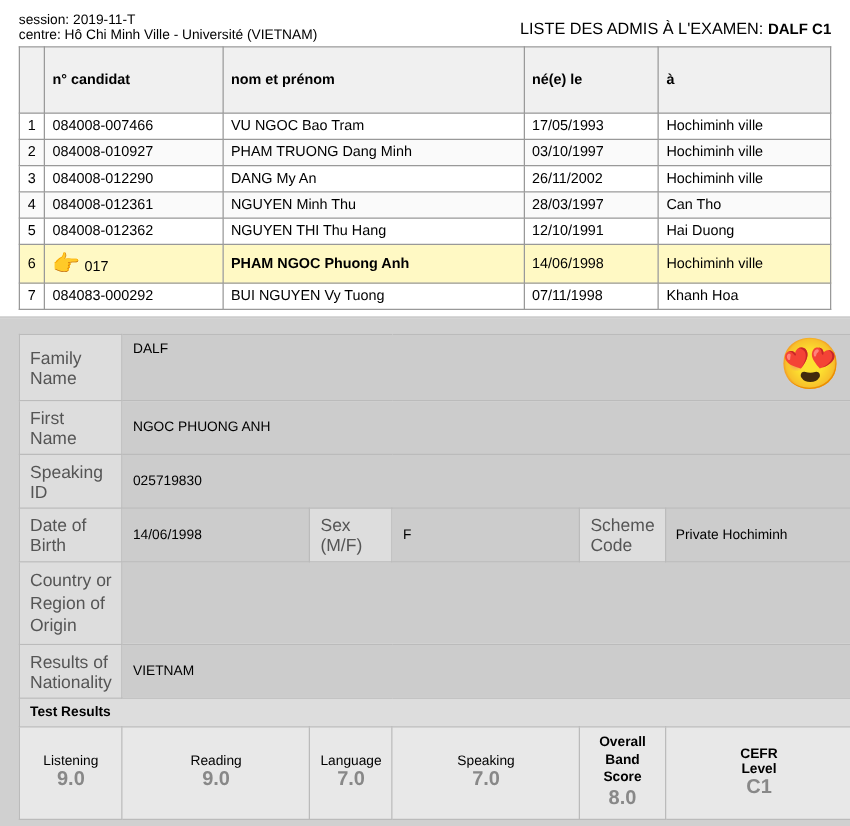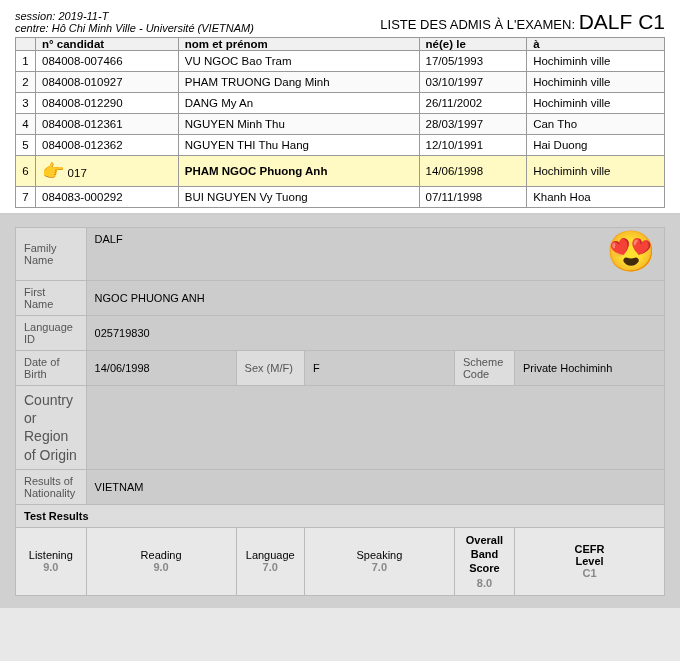--- a/index.html
+++ b/index.html
@@ -16,39 +16,38 @@
       border-bottom: 2px solid #ccc;
     }
     .header-line {
       display: flex;
       justify-content: space-between;
       align-items: center;
       margin-bottom: 3px;
     }
     .session-info {
       font-size: 11px;
-      font-style: italic;
     }
     .exam-title {
       font-size: 13px;
       font-weight: normal;
       text-align: right;
     }
     .exam-title strong {
-      font-size: 21px;
-      font-weight: normal;
+      font-size: 12px;
+      font-weight: bold;
     }
     table {
       width: 100%;
       border-collapse: collapse;
       font-size: 11.5px;
     }
     th {
       border: 1px solid #999;
-      padding: 0 6px;
+      padding: 20px 6px;
       background: #f0f0f0;
       font-weight: bold;
       text-align: left;
     }
     td {
       border: 1px solid #999;
       padding: 4px 6px;
     }
     tr:nth-child(even) { background: #fafafa; }
     .row-num {
@@ -72,21 +71,21 @@
       background: #e8e8e8;
     }
     .cert-table td {
       border: 1px solid #bbb;
       padding: 5px 8px;
       vertical-align: middle;
       background: #e8e8e8;
     }
     .cert-label {
       color: #555;
-      font-size: 11px;
+      font-size: 14px;
       width: 120px;
       background: #ddd !important;
     }
     .cert-value {
       font-size: 11px;
       font-weight: 500;
       background: #ccc !important;
       min-width: 150px;
     }
     .emoji-overlay {
@@ -105,21 +104,21 @@
       border: 1px solid #bbb;
     }
     .scores-row td {
       text-align: center;
       font-size: 11px;
       background: #e8e8e8 !important;
     }
     .score-val {
       font-weight: bold;
       color: #888;
-      font-size: 11px;
+      font-size: 16px;
     }
     .score-box {
       background: #c8c8c8 !important;
       font-weight: bold;
     }
     .overall-label {
       background: #bbb !important;
       font-size: 10px;
       line-height: 1.3;
     }
@@ -215,21 +214,21 @@
       <td class="cert-wide" colspan="5">
         <span>DALF</span>
         <span class="emoji-overlay">😍</span>
       </td>
     </tr>
     <tr>
       <td class="cert-label">First Name</td>
       <td class="cert-wide" colspan="5">NGOC PHUONG ANH</td>
     </tr>
     <tr>
-      <td class="cert-label">Language ID</td>
+      <td class="cert-label">Speaking ID</td>
       <td class="cert-wide" colspan="5">025719830</td>
     </tr>
     <tr>
       <td class="cert-label">Date of Birth</td>
       <td class="cert-value">14/06/1998</td>
       <td class="cert-label">Sex (M/F)</td>
       <td class="cert-value" style="width:30px;">F</td>
       <td class="cert-label">Scheme Code</td>
       <td class="cert-value">Private Hochiminh</td>
     </tr>

